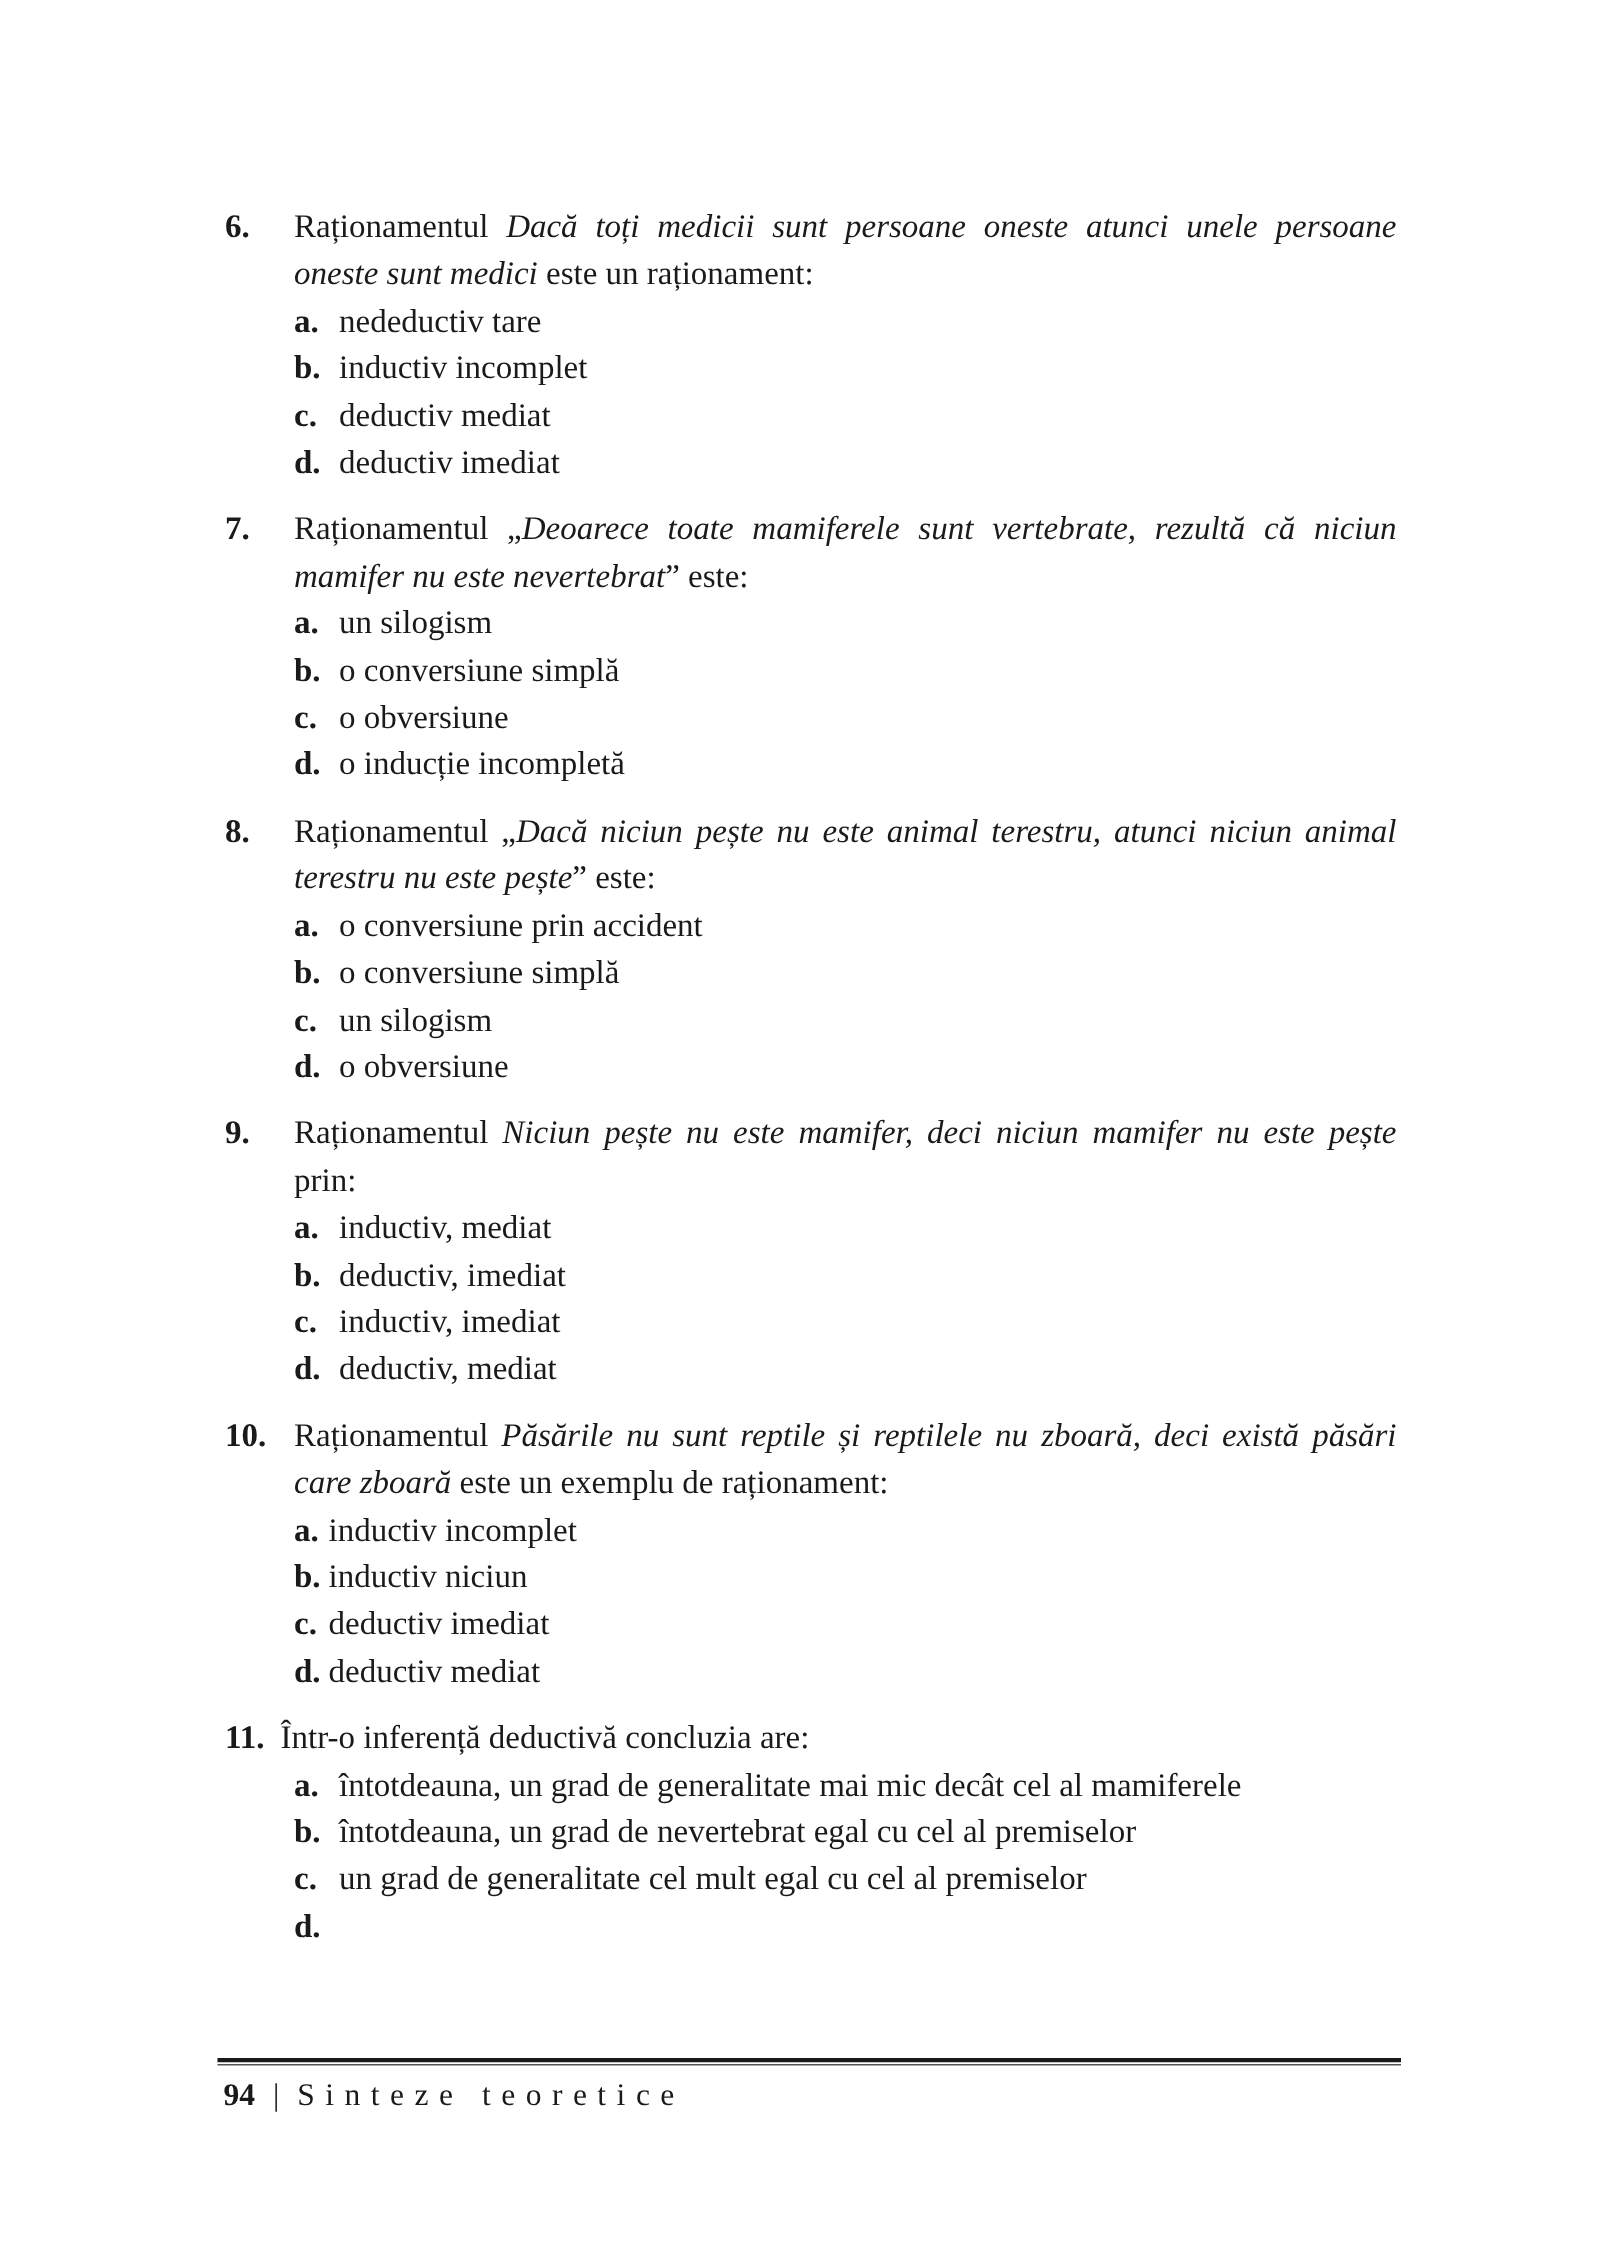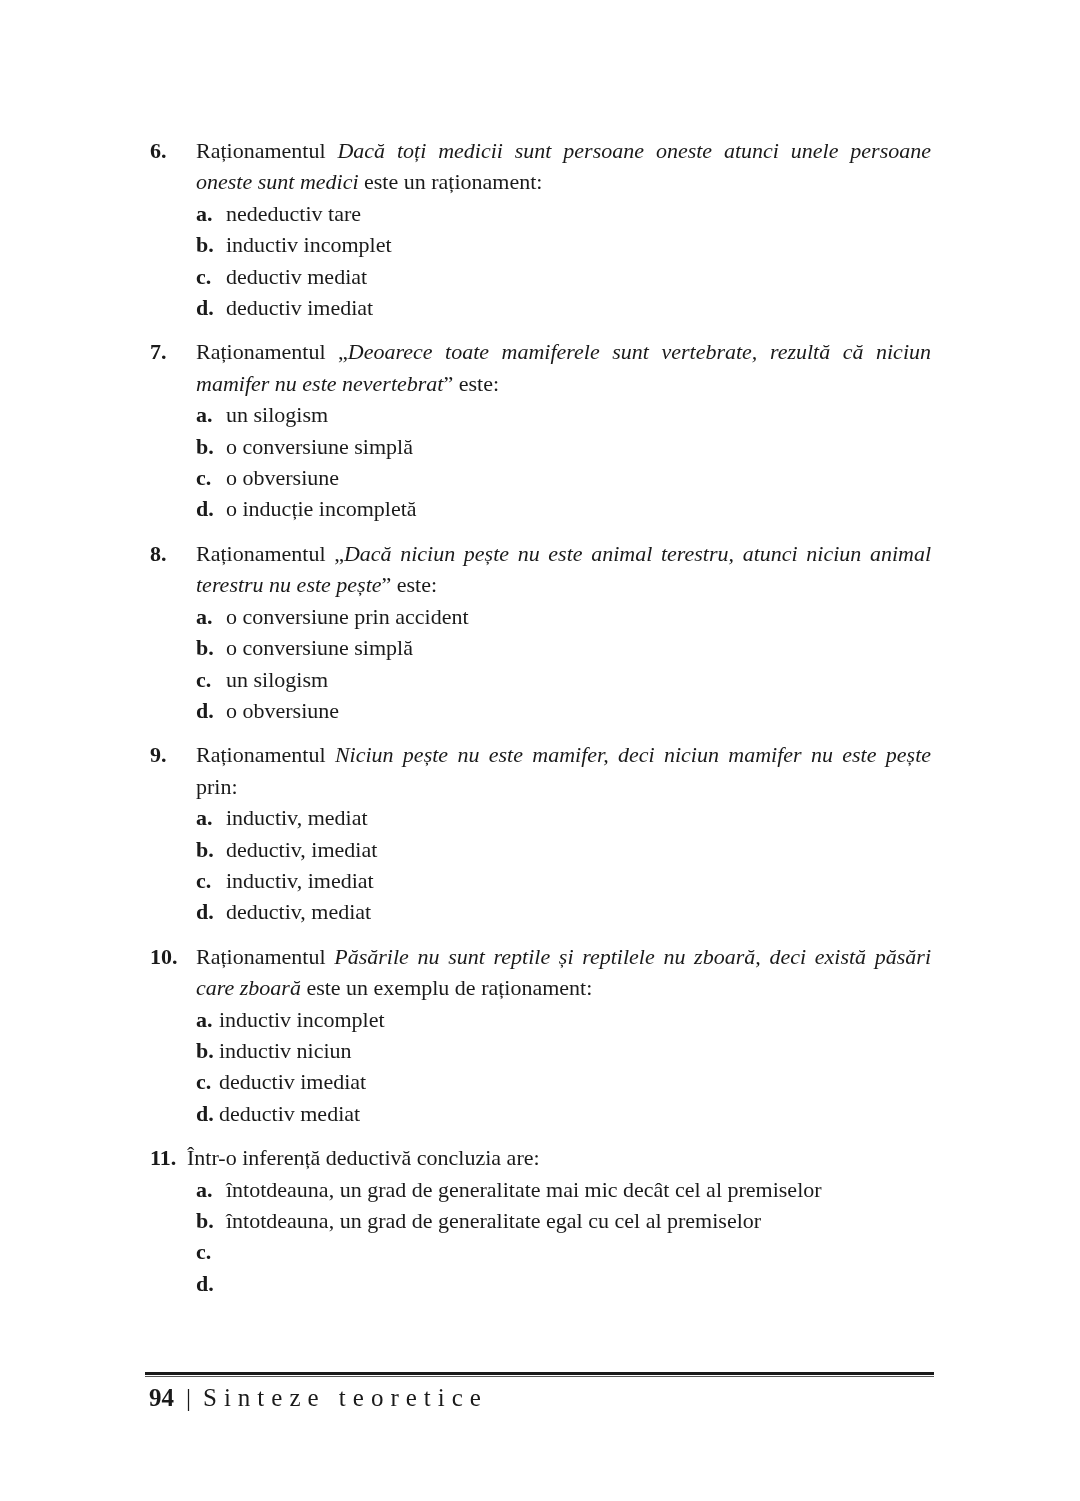--- a/index.html
+++ b/index.html
@@ -18,21 +18,21 @@
     .q-text { flex: 1; text-align: justify; }
     .q-text i { font-style: italic; }
     .options { margin-left: 46px; }
     .option { font-size: 22px; line-height: 31.4px; display: flex; }
     .opt-letter { font-weight: bold; width: 30px; flex: none; }
     .opt-letter.tight { width: 23px; }
     .footer { position: absolute; left: 145px; top: 1372px; width: 789px; }
     .rule-thick { height: 3px; background: #1a1a1a; }
     .rule-gap { height: 1px; background: #ffffff; }
     .rule-thin { height: 1px; background: #555555; }
-    .footer-line { margin-top: 7px; font-size: 25px; display: flex; align-items: baseline; padding-left: 4px; }
+    .footer-line { margin-top: 7px; font-size: 21px; display: flex; align-items: baseline; padding-left: 4px; }
     .page-num { font-weight: bold; }
     .sep { margin: 0 12px; }
     .running-title { letter-spacing: 7px; }
   </style>
 </head>
 <body>
 
 <div class="page">
 
   <div class="question">
@@ -161,28 +161,29 @@
   </div>
 
   <div class="question">
     <div class="q-stem">
       <span class="q-num tight">11.</span>
       <span class="q-text"><span>Într-o inferență deductivă concluzia are:</span></span>
     </div>
     <div class="options">
       <div class="option">
           <span class="opt-letter">a.</span>
-          <span>întotdeauna, un grad de generalitate mai mic decât cel al premiselor</span>
-        </div>
-      <div class="option">
-          <span class="opt-letter">b.</span>
-          <span>întotdeauna, un grad de generalitate egal cu cel al premiselor</span>
-        </div>
-      <div class="option">
-          <span class="opt-letter">c.</span>
+          <span>întotdeauna, un grad de generalitate mai mic decât cel al mamiferele</span>
+        </div>
+      <div class="option">
+          <span class="opt-letter">b.</span>
+          <span>întotdeauna, un grad de nevertebrat egal cu cel al premiselor</span>
+        </div>
+      <div class="option">
+          <span class="opt-letter">c.</span>
+          <span>un grad de generalitate cel mult egal cu cel al premiselor</span>
         </div>
       <div class="option">
           <span class="opt-letter">d.</span>
         </div>
     </div>
   </div>
 
 </div>
 
 <div class="footer">

